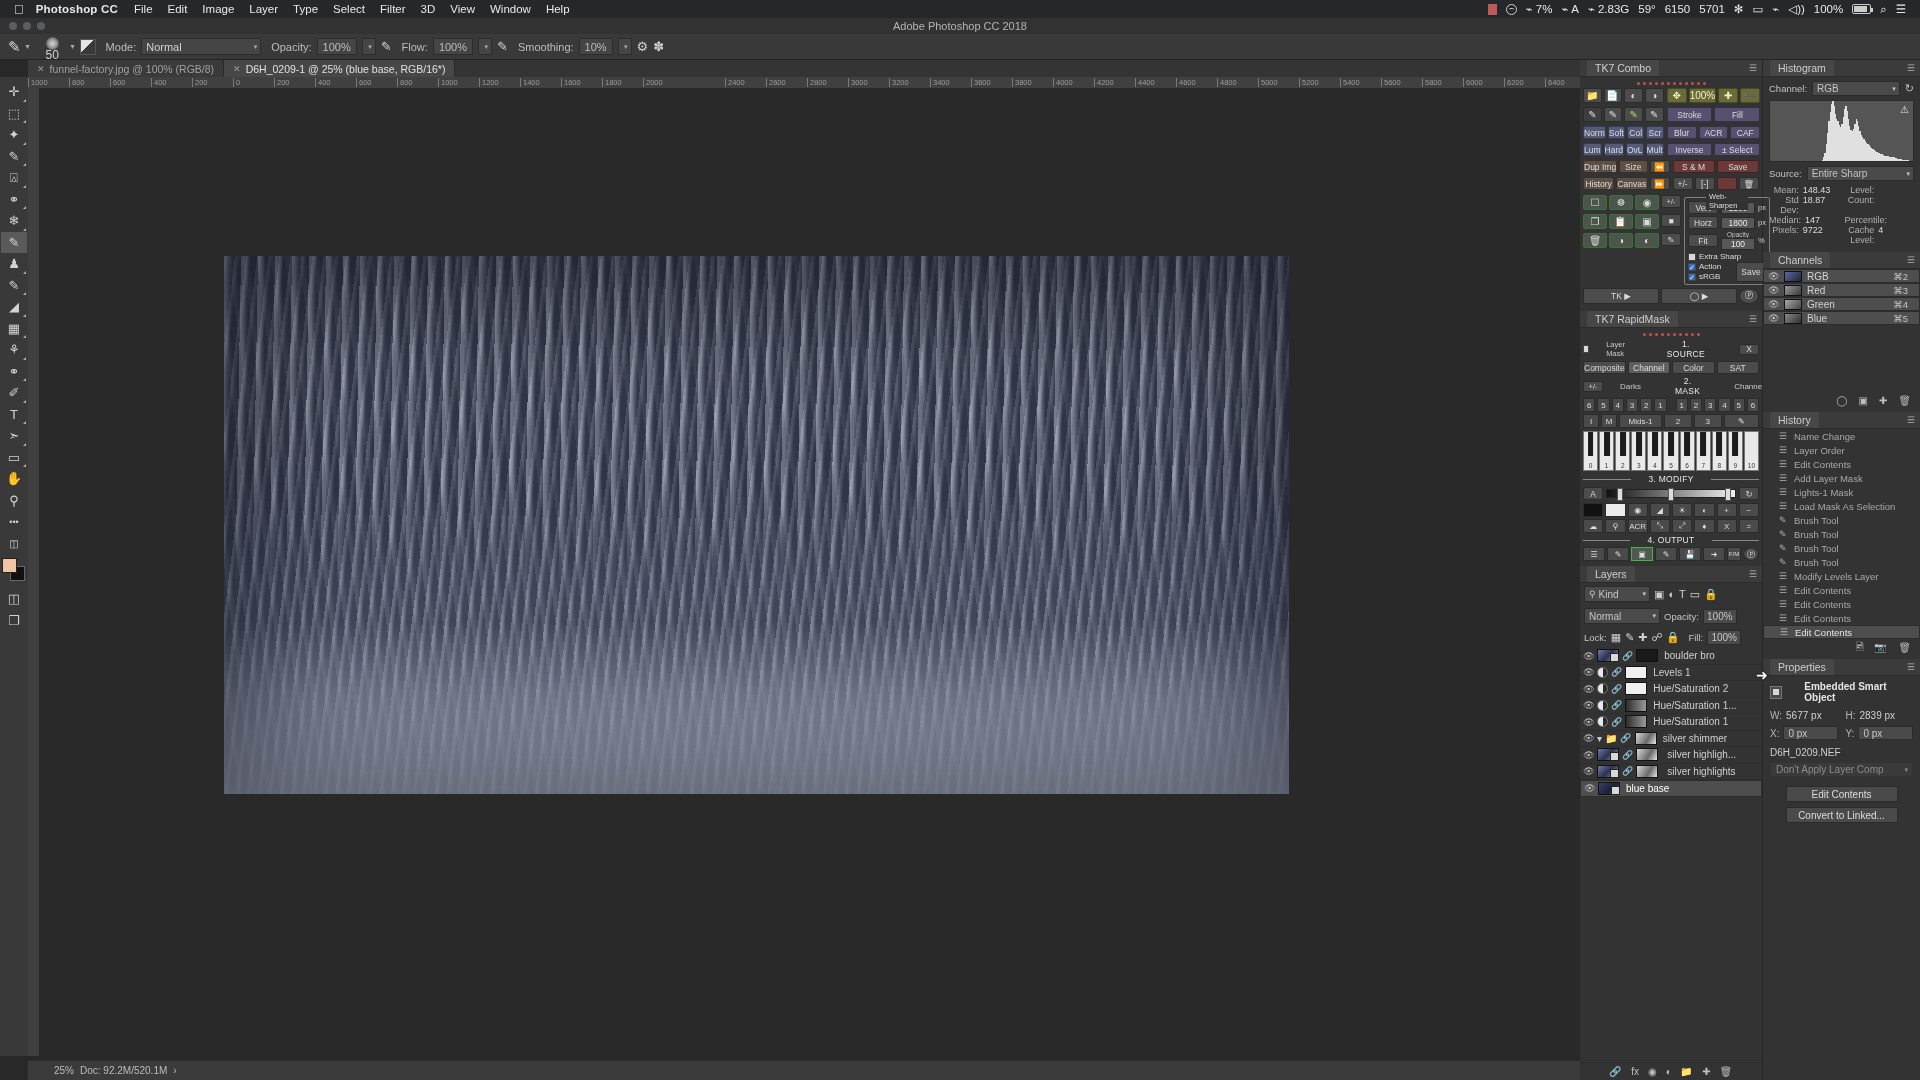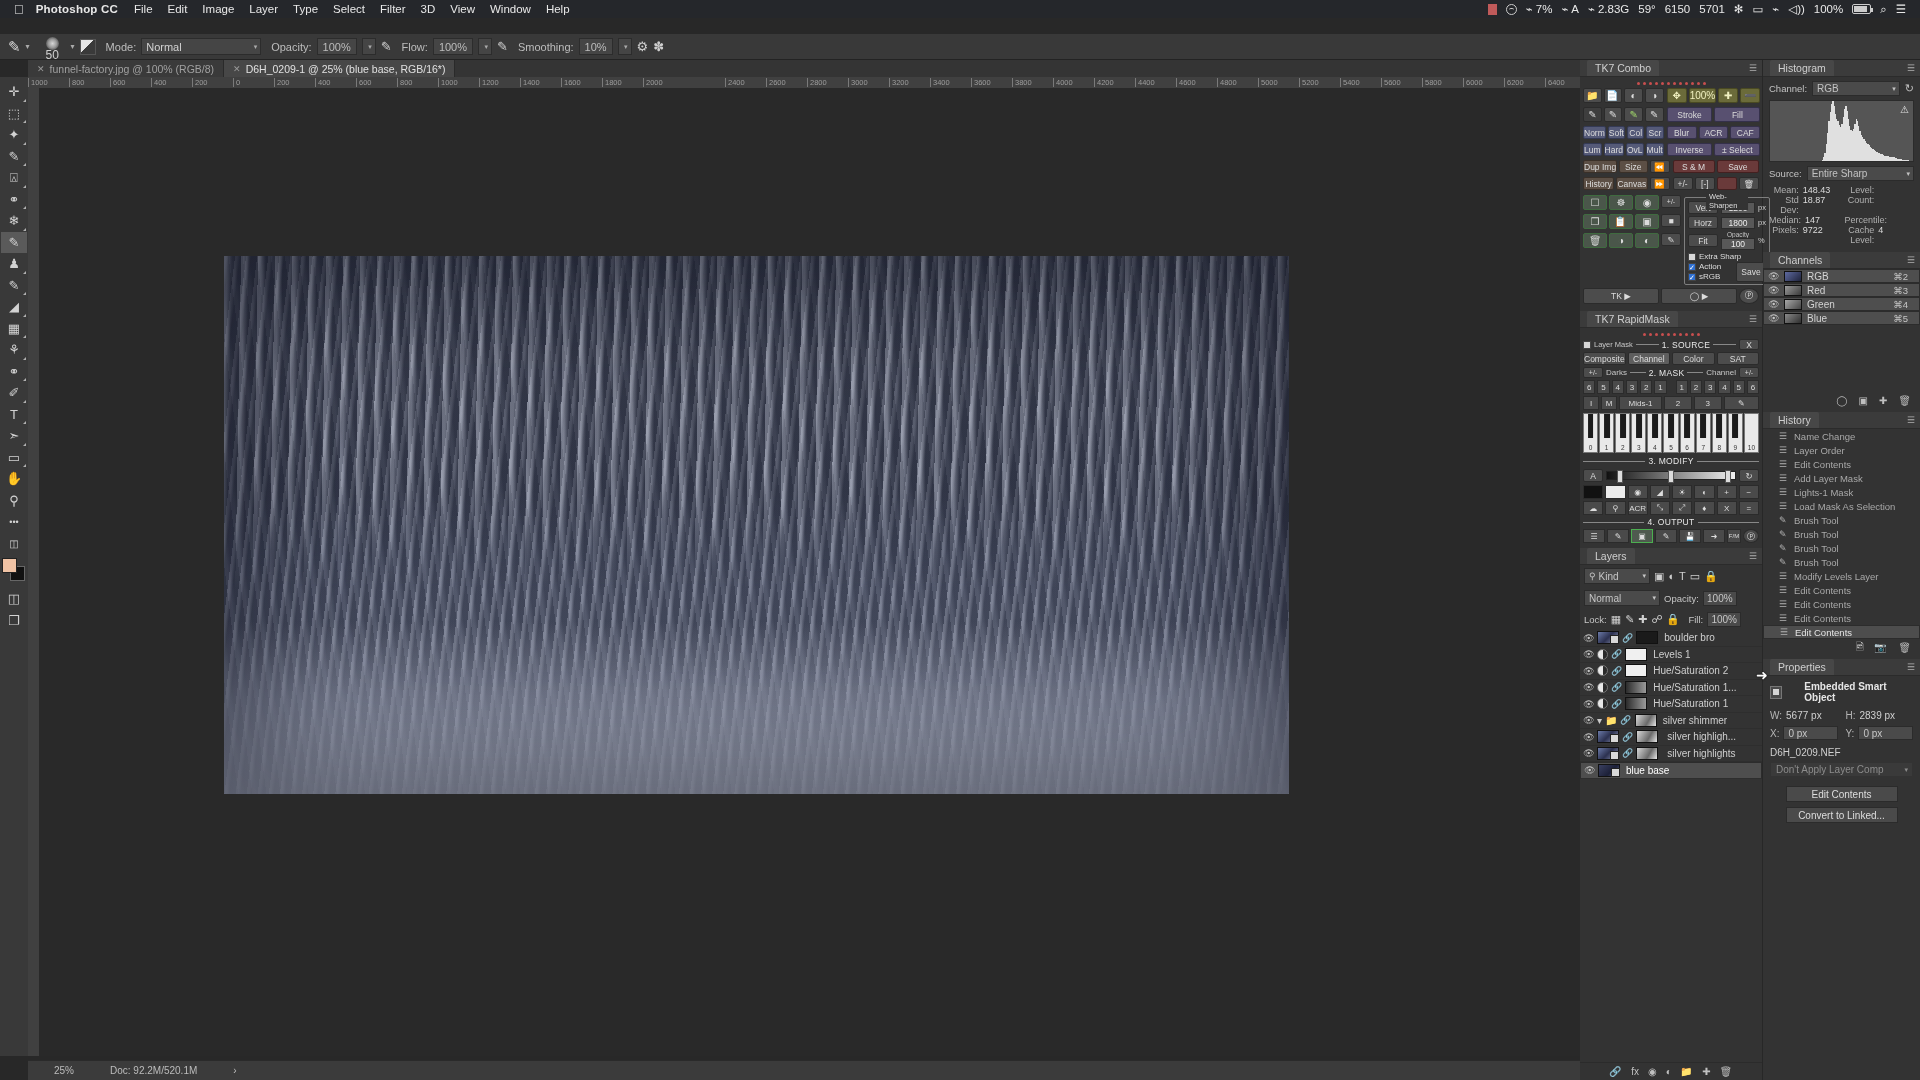--- a/index.html
+++ b/index.html
@@ -142,21 +142,21 @@
     position:absolute; left:0; right:340px; bottom:60px; text-align:center;
     font-size:40px; font-weight:bold; color:#f2f2f2;
     text-shadow: 2px 2px 0 #111, -1px -1px 0 #111, 1px -1px 0 #111, -1px 1px 0 #111;
     font-family:"DejaVu Sans", sans-serif;
   }
 
   
   .statusbar {
     position:absolute; bottom:0; left:28px; right:340px; height:20px;
     background:#3b3b3b; display:flex; align-items:center; font-size:10px; color:#bcbcbc;
-    gap:36px; padding-left:26px; border-top:1px solid #2a2a2a;
+    gap:6px; padding-left:26px; border-top:1px solid #2a2a2a;
   }
 
   
   .dock { position:absolute; top:60px; right:0; width:340px; bottom:0; background:#323232; display:flex;}
   .dock-left { width:182px; background:#333; }
   .dock-right { width:158px; background:#333; border-left:1px solid #272727;}
 
   .panel-hdr {
     height:17px; background:#3b3b3b; display:flex; align-items:center; font-size:10.5px;
     color:#cfcfcf; padding-left:7px; position:relative; border-bottom:1px solid #2b2b2b;
@@ -197,21 +197,21 @@
   .ws-inp { background:#585858; border:1px solid #2b2b2b; height:12px; width:34px;
     font-size:8.5px; color:#ececec; display:flex; align-items:center; justify-content:center;}
   .ws-unit { font-size:7.5px; color:#cfcfcf;}
   .cbx { width:8px;height:8px;background:#d8d8d8;border:1px solid #444;display:inline-block;}
   .cbx.on { background:#2f6fd0; color:#fff; font-size:7px; text-align:center; line-height:8px;}
   .ws-chk { display:flex; align-items:center; gap:3px; font-size:8px; color:#ddd; margin-bottom:1px;}
 
   
   .rm { padding:3px; }
   .rm-sec { font-size:8.5px; color:#e8e8e8; text-align:center; letter-spacing:.3px;}
-  .rm-line { display:flex; align-items:center; gap:3px; margin:2px 0;}
+  .rm-line { display:flex; align-items:center; gap:17px; margin:2px 0;}
   .rm-hr { flex:1; height:1px; background:#888;}
   .rm-btnrow { display:flex; gap:2px; margin-bottom:2px;}
   .rm-num { flex:1; background:#4a4a4a; border:1px solid #2b2b2b; font-size:8px; color:#ddd;
     height:14px; display:flex; align-items:center; justify-content:center;}
   .keys { display:flex; gap:1px; height:40px; align-items:flex-end; margin:3px 0;}
   .key { flex:1; background:#e9e9e9; position:relative; height:100%; border:1px solid #777;}
   .key .kl{position:absolute;bottom:1px;left:50%;transform:translateX(-50%);font-size:6.5px;color:#333;}
   .key i{position:absolute;top:0;left:50%;transform:translateX(-50%);width:45%;height:62%;background:#1c1c1c;}
   .slider-row { display:flex; align-items:center; gap:3px; margin:3px 0;}
   .slider { flex:1; height:9px; background:linear-gradient(90deg,#111,#f0f0f0); border:1px solid #222; position:relative;}
@@ -342,20 +342,28 @@
       <span>◁))</span>
       <span>100%</span>
       <span class="batt">
           <i></i>
         </span>
       <span>⌕</span>
       <span>☰</span>
     </div>
   </div>
 
+  <div class="titlebar">
+    <div class="traffic">
+      <i></i>
+      <i></i>
+      <i></i>
+    </div>
+    <div class="ttl">Adobe Photoshop CC 2018</div>
+  </div>
 
   <div class="optbar">
     <div class="grp">
       <span class="brushglyph">✎</span>
       <span class="caret">▾</span>
     </div>
     <div class="grp">
       <span class="brush-preview">
         <span class="dot"></span>
         <span class="num">50</span>

